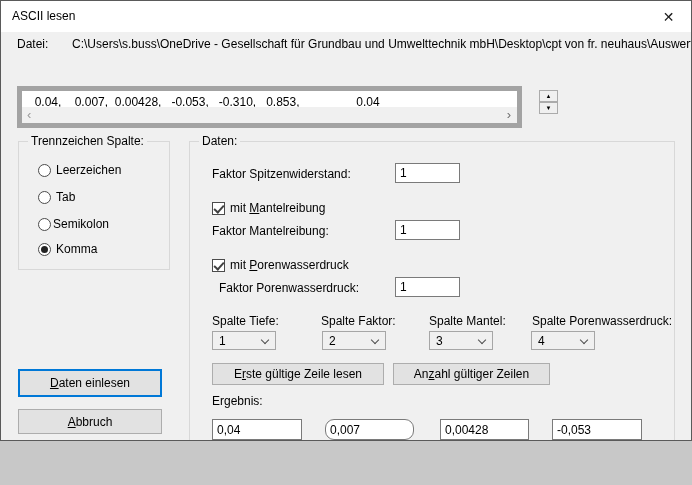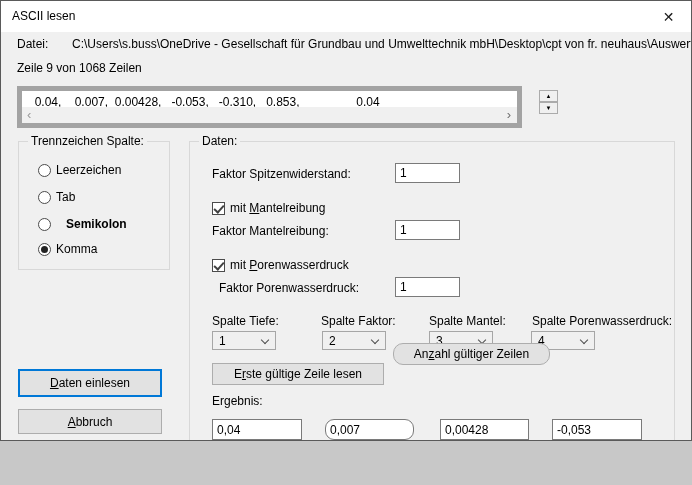--- a/index.html
+++ b/index.html
@@ -54,21 +54,20 @@
 <div class="window">
 
   <div class="titlebar">
     <div class="title">ASCII lesen</div>
     <div class="close-btn">✕</div>
   </div>
 
   <div class="lbl" style="left:16px; top:36px;">Datei:</div>
   <div class="lbl clip" style="left:71px; top:36px; width:621px;">C:\Users\s.buss\OneDrive - Gesellschaft für Grundbau und Umwelttechnik mbH\Desktop\cpt von fr. neuhaus\Auswertung A P var</div>
 
-  <div class="lbl" style="left:16px; top:60px;">Zeile 9 von 1068 Zeilen</div>
 
   <div class="preview">
     <div class="preview-text">  0.04,    0.007,  0.00428,   -0.053,   -0.310,   0.853,                 0.04</div>
     <div class="hscroll">
       <span class="arr arr-left">‹</span>
       <span class="arr arr-right">›</span>
     </div>
   </div>
   <div class="spin" style="left:538px; top:89px;">
       <span>▲</span>
@@ -78,21 +77,21 @@
     </div>
 
   <div class="groupbox" style="left:17px; top:140px; width:152px; height:129px;">
     <div class="grouplabel">Trennzeichen Spalte:</div>
   </div>
   <div class="radio" style="left:37px; top:163px;"></div>
   <div class="lbl" style="left:55px; top:163px; line-height:13px;">Leerzeichen</div>
   <div class="radio" style="left:37px; top:190px;"></div>
   <div class="lbl" style="left:55px; top:190px; line-height:13px;">Tab</div>
   <div class="radio" style="left:37px; top:217px;"></div>
-  <div class="lbl" style="left:65px; top:217px; line-height:13px;font-weight:bold;">Semikolon</div>
+  <div class="lbl" style="left:52px; top:217px; line-height:13px;">Semikolon</div>
   <div class="radio checked" style="left:37px; top:242px;"></div>
   <div class="lbl" style="left:55px; top:242px; line-height:13px;">Komma</div>
 
   <div class="groupbox" style="left:188px; top:140px; width:486px; height:320px;">
     <div class="grouplabel">Daten:</div>
   </div>
 
   <div class="lbl" style="left:211px; top:166px;">Faktor Spitzenwiderstand:</div>
   <input class="textfield" style="left: 394px; top: 162px; width: 65px; height: 20px;" value="1">
 
@@ -124,21 +123,21 @@
   <div class="combo" style="left:428px; top:330px; width:64px;">
     <span class="val">3</span>
     <span class="chev"></span>
   </div>
   <div class="combo" style="left:530px; top:330px; width:64px;">
     <span class="val">4</span>
     <span class="chev"></span>
   </div>
 
   <div class="btn" style="left:211px; top:362px; width:172px; height:22px;"><span>E</span><span class="accel">r</span><span>ste gültige Zeile lesen</span></div>
-  <div class="btn" style="left:392px; top:342px; width:157px; height:22px;border-radius:10px;"><span>An</span><span class="accel">z</span><span>ahl gültiger Zeilen</span></div>
+  <div class="btn" style="left:392px; top:362px; width:157px; height:22px;"><span>An</span><span class="accel">z</span><span>ahl gültiger Zeilen</span></div>
 
   <div class="lbl" style="left:211px; top:393px;">Ergebnis:</div>
   <input class="textfield" style="left: 211px; top: 418px; width: 90px; height: 21px;" value="0,04">
   <input class="textfield" style="left: 324px; top: 418px; width: 89px; height: 21px; border-radius: 9px;" value="0,007">
   <input class="textfield" style="left: 439px; top: 418px; width: 89px; height: 21px;" value="0,00428">
   <input class="textfield" style="left: 551px; top: 418px; width: 90px; height: 21px;" value="-0,053">
 
   <div class="btn default" style="left:17px; top:368px; width:144px; height:28px;"><span></span><span class="accel">D</span><span>aten einlesen</span></div>
   <div class="btn" style="left:17px; top:408px; width:144px; height:25px;"><span></span><span class="accel">A</span><span>bbruch</span></div>
 

